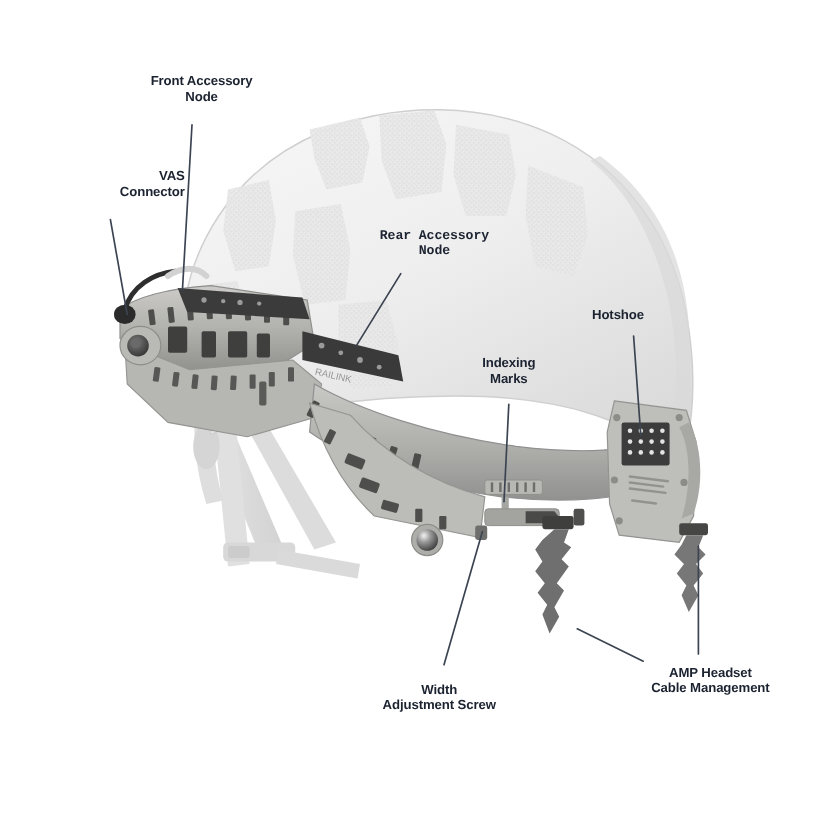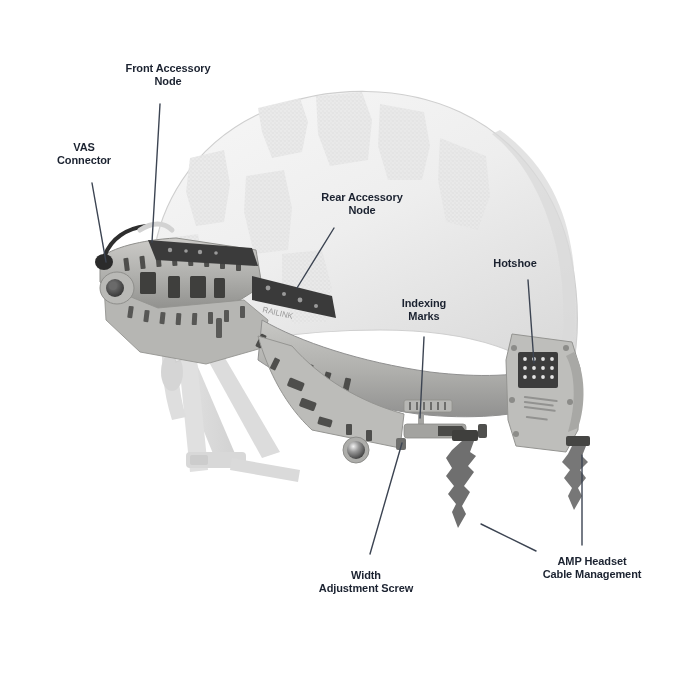--- a/index.html
+++ b/index.html
@@ -316,24 +316,24 @@
       <line x1="424" y1="337" x2="420" y2="418"></line>
       <line x1="402" y1="443" x2="370" y2="554"></line>
       <line x1="582" y1="455" x2="582" y2="545"></line>
       <line x1="481" y1="524" x2="536" y2="551"></line>
     </g>
   </svg>
 
   <div class="callout" style="left:68px; top:62px; width:200px;">Front Accessory
 Node</div>
 
-  <div class="callout" style="left:14px; top:141px; width:140px;">VAS
+  <div class="callout" style="left:14px; top:141px; width:140px;text-align:right;">VAS
 Connector</div>
 
-  <div class="callout" style="left:267px; top:191px; width:190px;">Rear Accessory
+  <div class="callout" style="left:267px; top:191px; width:190px;font-family:Liberation Mono, monospace;">Rear Accessory
 Node</div>
 
   <div class="callout" style="left:455px; top:257px; width:120px;">Hotshoe</div>
 
   <div class="callout" style="left:354px; top:297px; width:140px;">Indexing
 Marks</div>
 
   <div class="callout" style="left:276px; top:569px; width:180px;">Width
 Adjustment Screw</div>
 

